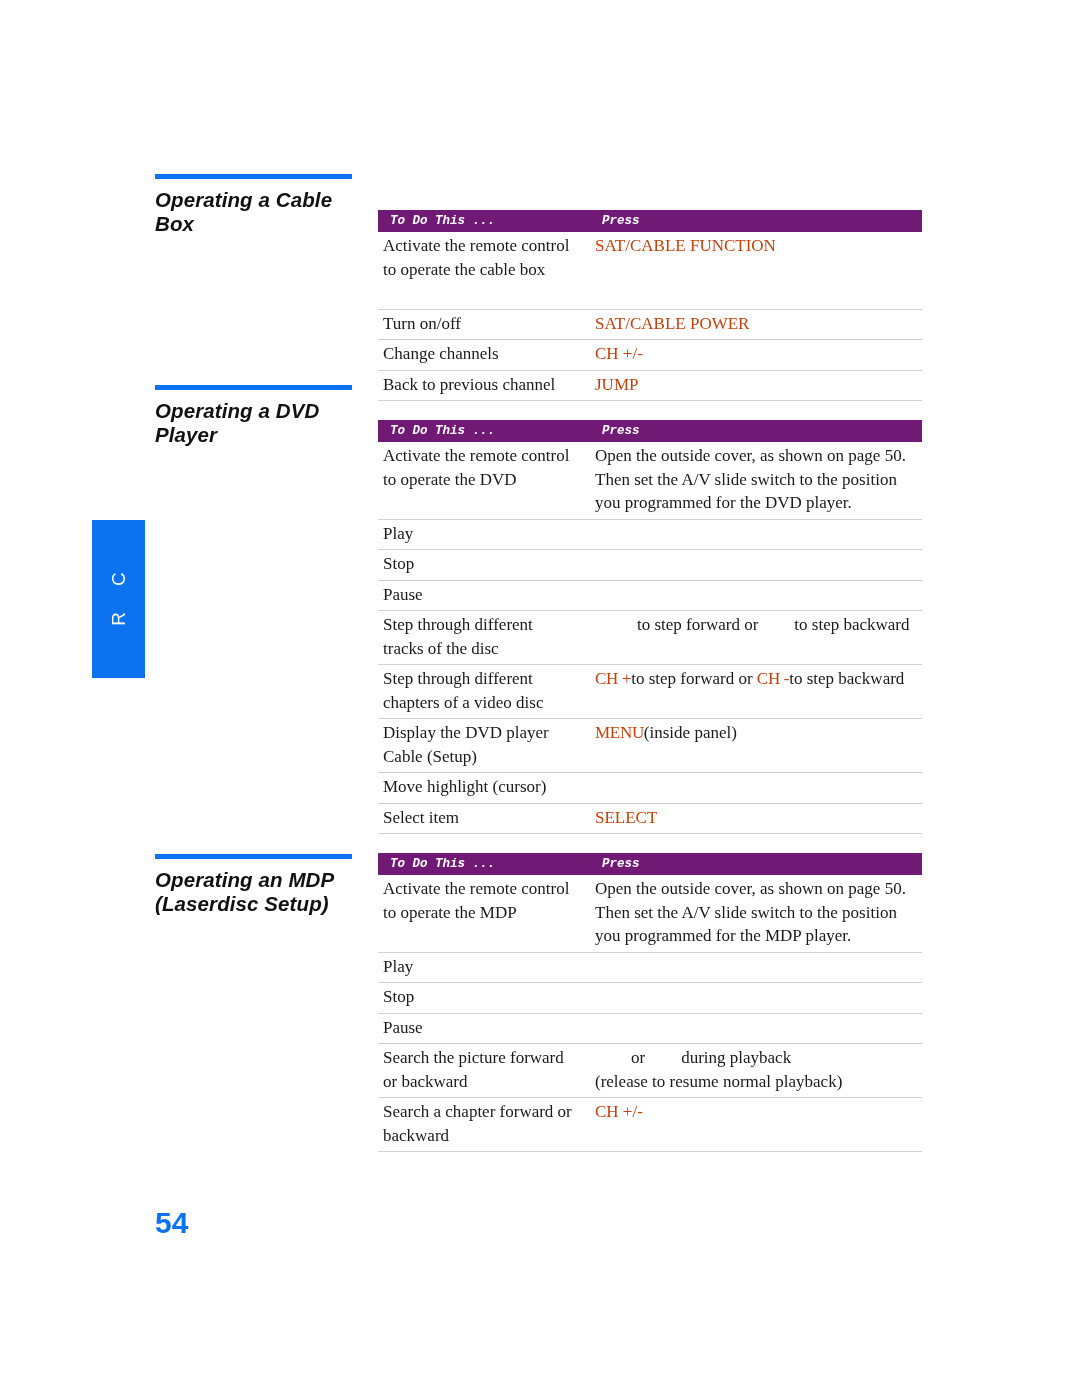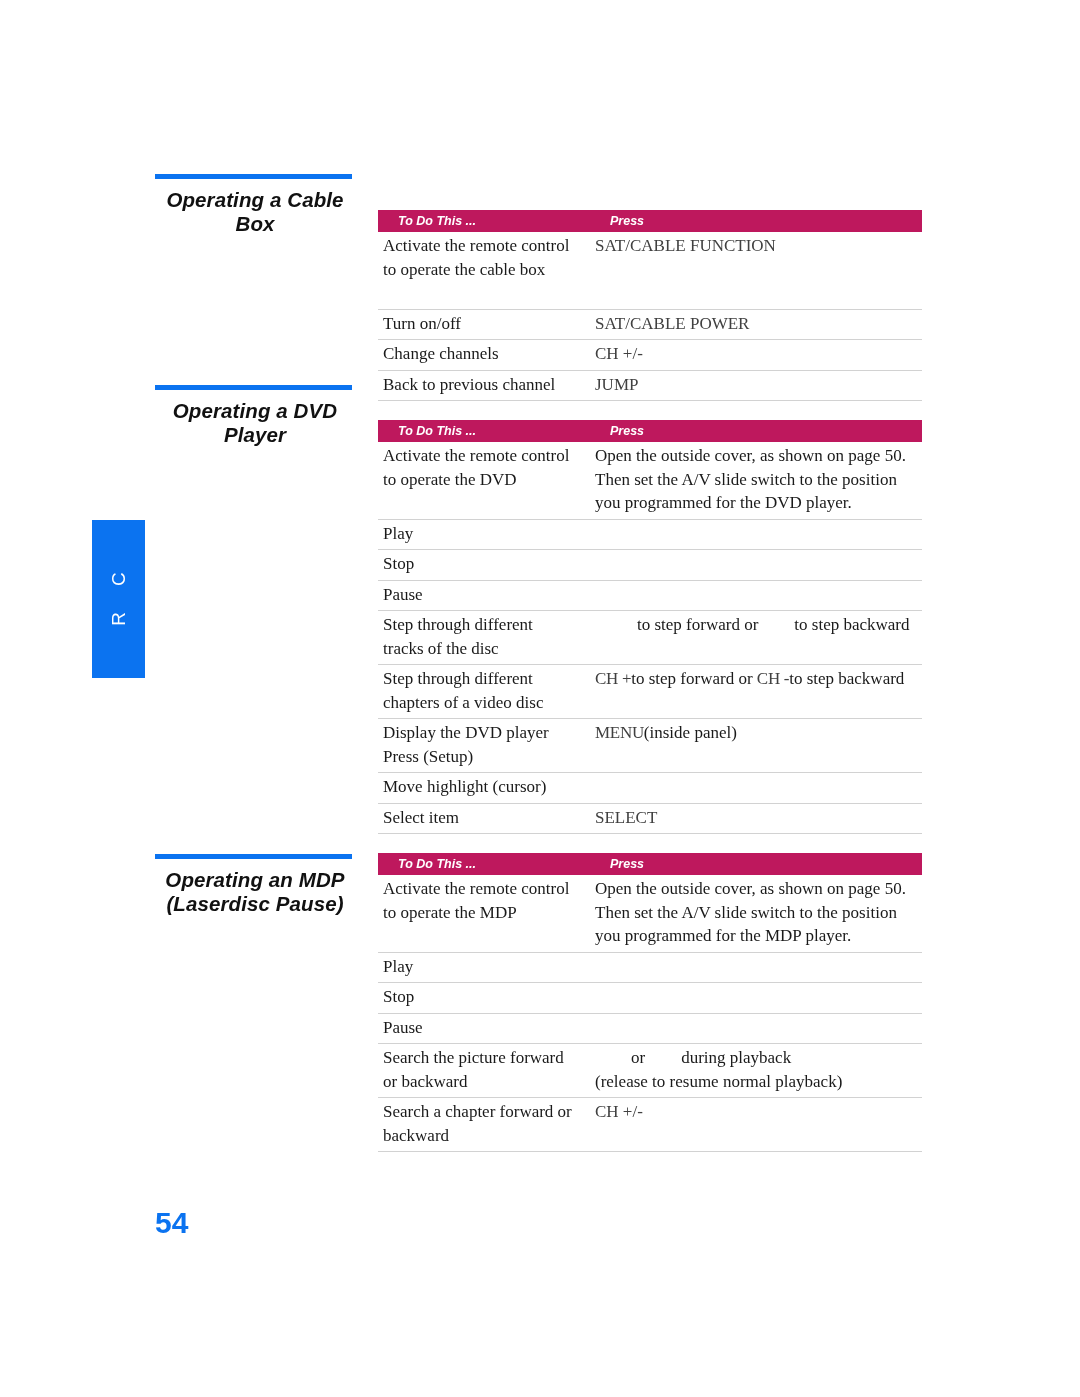--- a/index.html
+++ b/index.html
@@ -34,21 +34,20 @@
     white-space: nowrap;
     color: #ffffff;
     font-family: "Liberation Sans", sans-serif;
     font-size: 19px;
     letter-spacing: 26px;
     text-indent: 26px;
   }
   .heading-col {
     position: absolute;
     width: 200px;
-    text-align: center;
   }
   .heading-rule {
     width: 197px;
     height: 5px;
     background: #0b73f0;
     margin-bottom: 9px;
   }
   .heading-text {
     font-family: "Liberation Sans", sans-serif;
     font-weight: bold;
@@ -60,47 +59,47 @@
   }
 
   
   .tbl {
     position: absolute;
     width: 544px;
     border-collapse: collapse;
     table-layout: fixed;
   }
   .tbl th {
-    background: #be185d;
+    background: #701a75;
     color: #ffffff;
-    font-family: Liberation Sans, sans-serif;
+    font-family: Liberation Mono, monospace;
     font-style: italic;
     font-weight: bold;
     font-size: 12.5px;
     text-align: left;
-    padding: 4px 0 4px 20px;
+    padding: 4px 0 4px 12px;
     border: none;
     vertical-align: middle;
     height: 13px;
   }
   .tbl td {
     font-family: "Liberation Serif", serif;
     font-size: 17px;
     line-height: 23.5px;
     padding: 2px 0 4px 5px;
     vertical-align: top;
     border-bottom: 1.5px solid #d2d2d2;
     color: #1a1a1a;
   }
   .tbl tr.last-row td {
     border-bottom: 1.5px solid #d2d2d2;
   }
   .col-todo { width: 212px; }
   .col-press { width: 332px; }
-  .blue { color: #404040; }
+  .blue { color: #c2410c; }
   .pressline { white-space: nowrap; }
   .ind-lg { display: inline-block; width: 42px; }
   .ind-md { display: inline-block; width: 36px; }
   .tight { letter-spacing: -0.3px; }
 
   
   .page-num {
     position: absolute;
     left: 155px;
     top: 1206px;
@@ -222,21 +221,21 @@
         <span>Step through different</span><br>
         <span>chapters of a video disc</span>
       </td>
       <td>
         <span class="pressline"><span class="blue tight">CH +</span><span>to step forward or </span><span class="blue tight">CH -</span><span>to step backward</span></span><br>&nbsp;
       </td>
     </tr>
     <tr>
       <td>
         <span>Display the DVD player</span><br>
-        <span>Press (Setup)</span>
+        <span>Cable (Setup)</span>
       </td>
       <td>
         <span class="pressline"><span class="blue tight">MENU</span><span>(inside panel)</span></span><br>&nbsp;
       </td>
     </tr>
     <tr>
       <td>Move highlight (cursor)</td>
       <td>&nbsp;</td>
     </tr>
     <tr class="last-row">
@@ -245,21 +244,21 @@
         <span class="blue">SELECT</span>
       </td>
     </tr>
   </tbody>
 </table>
 
 <div class="heading-col" style="left:155px; top:818px;margin-top:36px;">
   <div class="heading-rule"></div>
   <div class="heading-text">
     <span>Operating an MDP</span><br>
-    <span>(Laserdisc Pause)</span>
+    <span>(Laserdisc Setup)</span>
   </div>
 </div>
 <table class="tbl" style="left:378px; top:853px;">
   <colgroup>
       <col class="col-todo">
       <col class="col-press">
     </colgroup>
   <thead>
     <tr>
       <th>To Do This ...</th>

